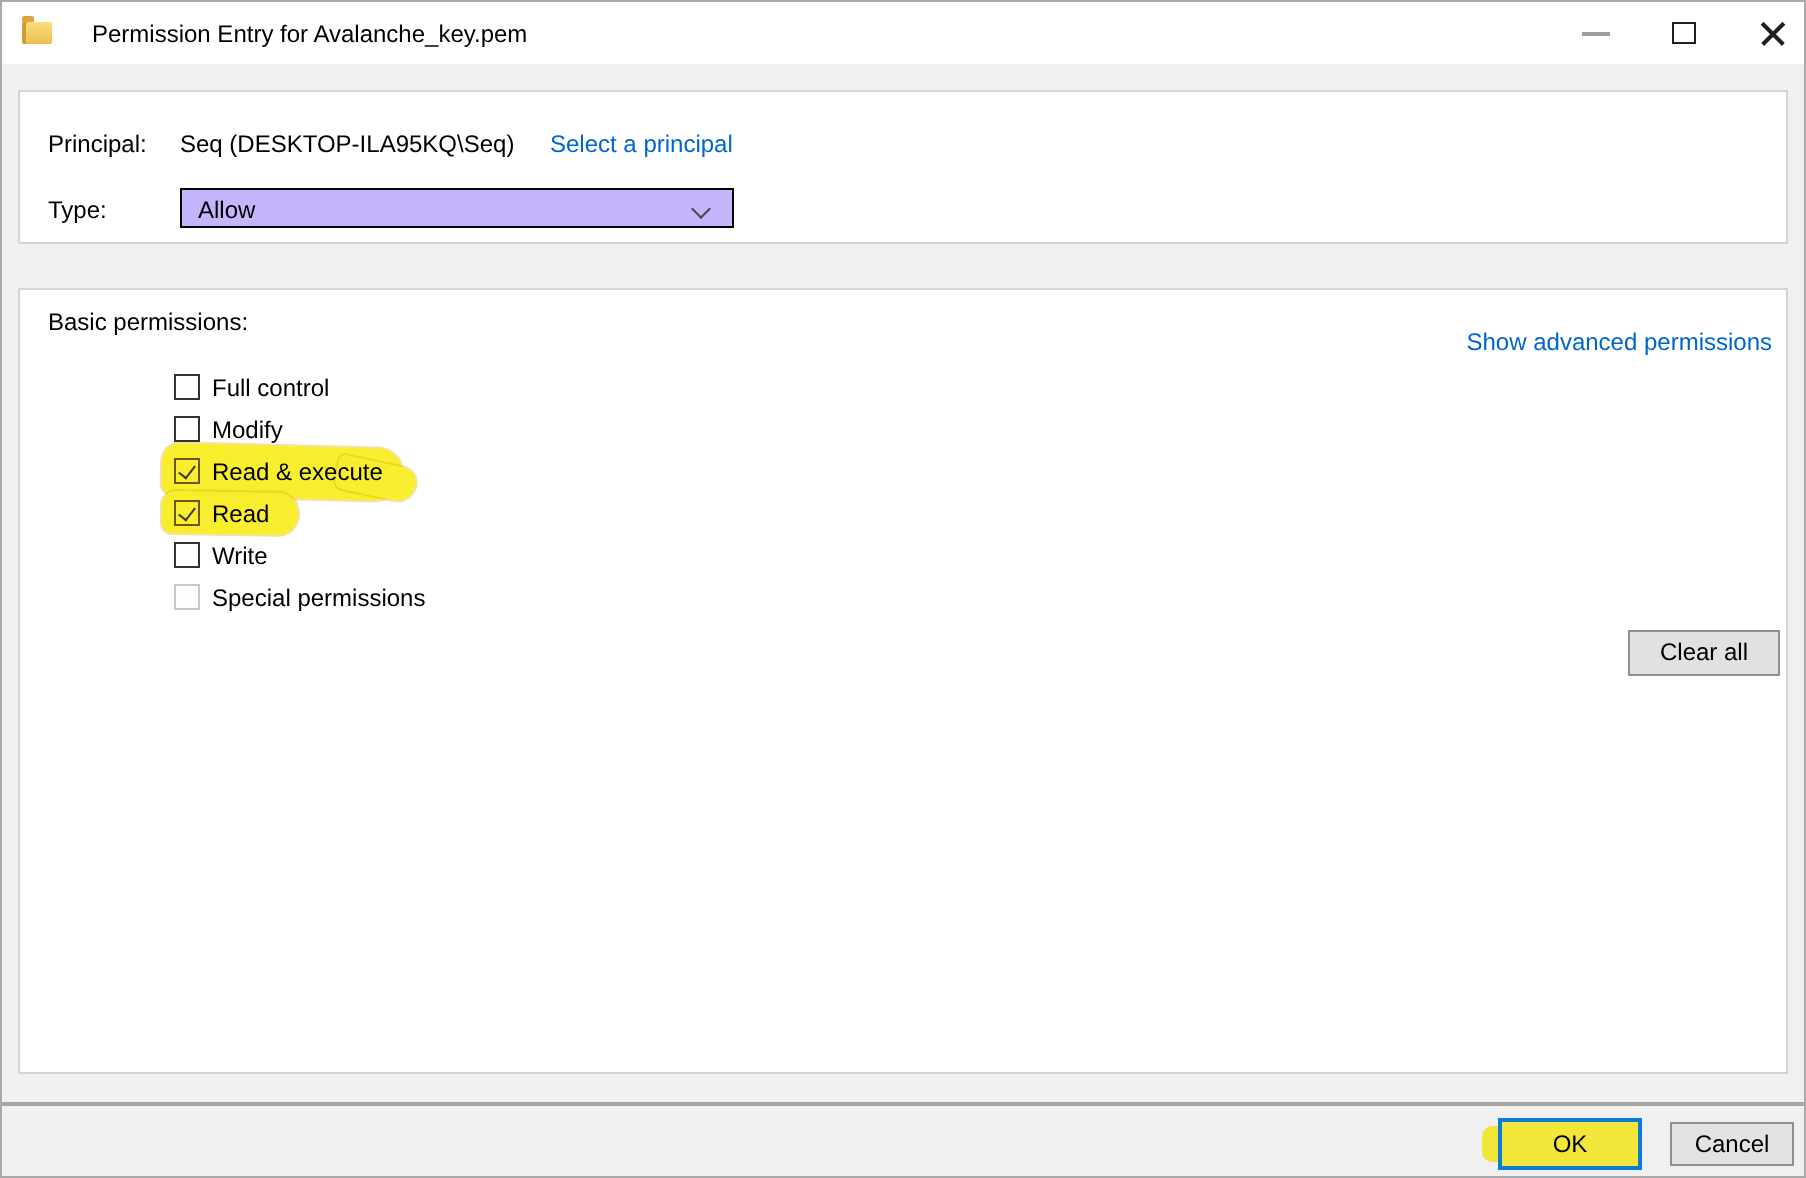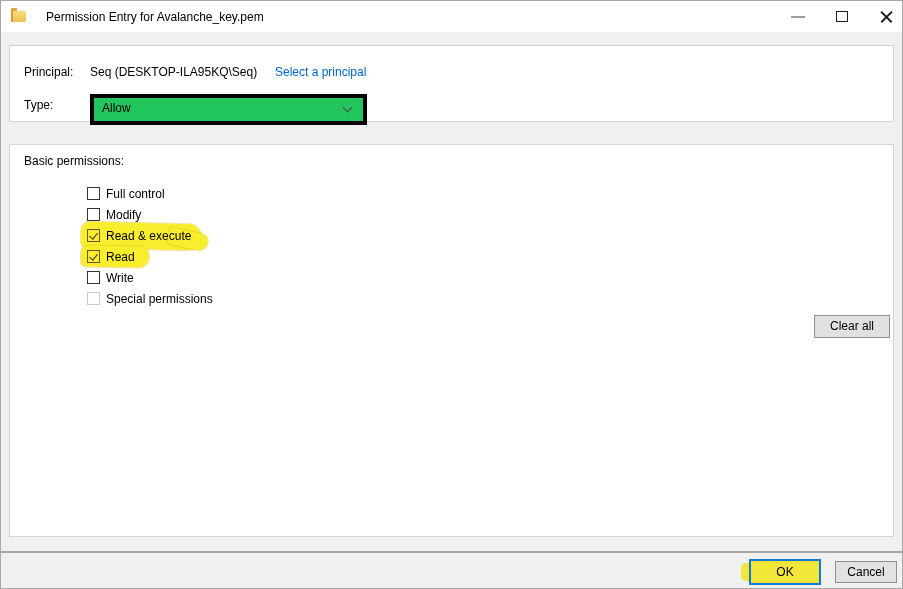--- a/index.html
+++ b/index.html
@@ -24,22 +24,22 @@
   .glyph-close-a{ transform:rotate(45deg);} .glyph-close-b{ transform:rotate(-45deg);}
   
   .panel{ position:absolute; left:8px; width:885px; background:#fff; border:1px solid #d4d4d4; }
   .panel-principal{ top:44px; height:77px; }
   .panel-perms{ top:143px; height:393px; }
   .field-label{ position:absolute; left:14px; white-space:nowrap; }
   .link{ color:#0066cc; cursor:pointer; white-space:nowrap;padding-left:20px; }
   .principal-value{ position:absolute; left:80px; top:19px; white-space:nowrap; }
   .principal-link{ position:absolute; left:245px; top:19px; }
   
-  .dropdown{ position:absolute; left:80px; top:48px; width:277px; height:31px;
-    background:#22c55e; border:4px solid #000000; line-height:21px; padding-left:8px; }
+  .dropdown{ position:absolute; left:80px; top:48px; width:277px; height:20px;
+    background:#c4b5fd; border:1px solid #000000; line-height:21px; padding-left:8px; }
   .chevron-down{ position:absolute; right:12px; top:6px; width:7px; height:7px;
     border-right:1.4px solid #4a4a4a; border-bottom:1.4px solid #4a4a4a; transform:rotate(45deg); }
   
   .adv-link{ position:absolute; right:7px; top:19px; }
   .perm-row{ position:absolute; left:77px; height:16px; white-space:nowrap; z-index:2; }
   .cb{ display:inline-block; width:13px; height:13px; background:#fff; border:1px solid #333;
     vertical-align:middle; position:relative; }
   .cb.checked{ background:transparent; border-color:#6e531f; }
   .cb.checked::after{ content:""; position:absolute; left:3px; top:1px; width:4px; height:7px;
     border-right:1.6px solid #3d3a20; border-bottom:1.6px solid #3d3a20; transform:rotate(38deg); }
@@ -90,20 +90,21 @@
 
     <div class="field-label" style="top:52px">Type:</div>
     <div class="dropdown">
       <span>Allow</span>
       <span class="chevron-down"></span>
     </div>
   </div>
 
   <div class="panel panel-perms">
     <div class="field-label" style="top:9px">Basic permissions:</div>
+    <div class="adv-link link">Show advanced permissions</div>
 
     <div class="hl hl-rx"></div>
     <div class="hl hl-rx-tail"></div>
     <div class="hl hl-read"></div>
 
     <div class="perm-row" style="top:41px">
       <span class="cb"></span><span class="cb-label">Full control</span>
     </div>
     <div class="perm-row" style="top:62px">
       <span class="cb"></span><span class="cb-label">Modify</span>

